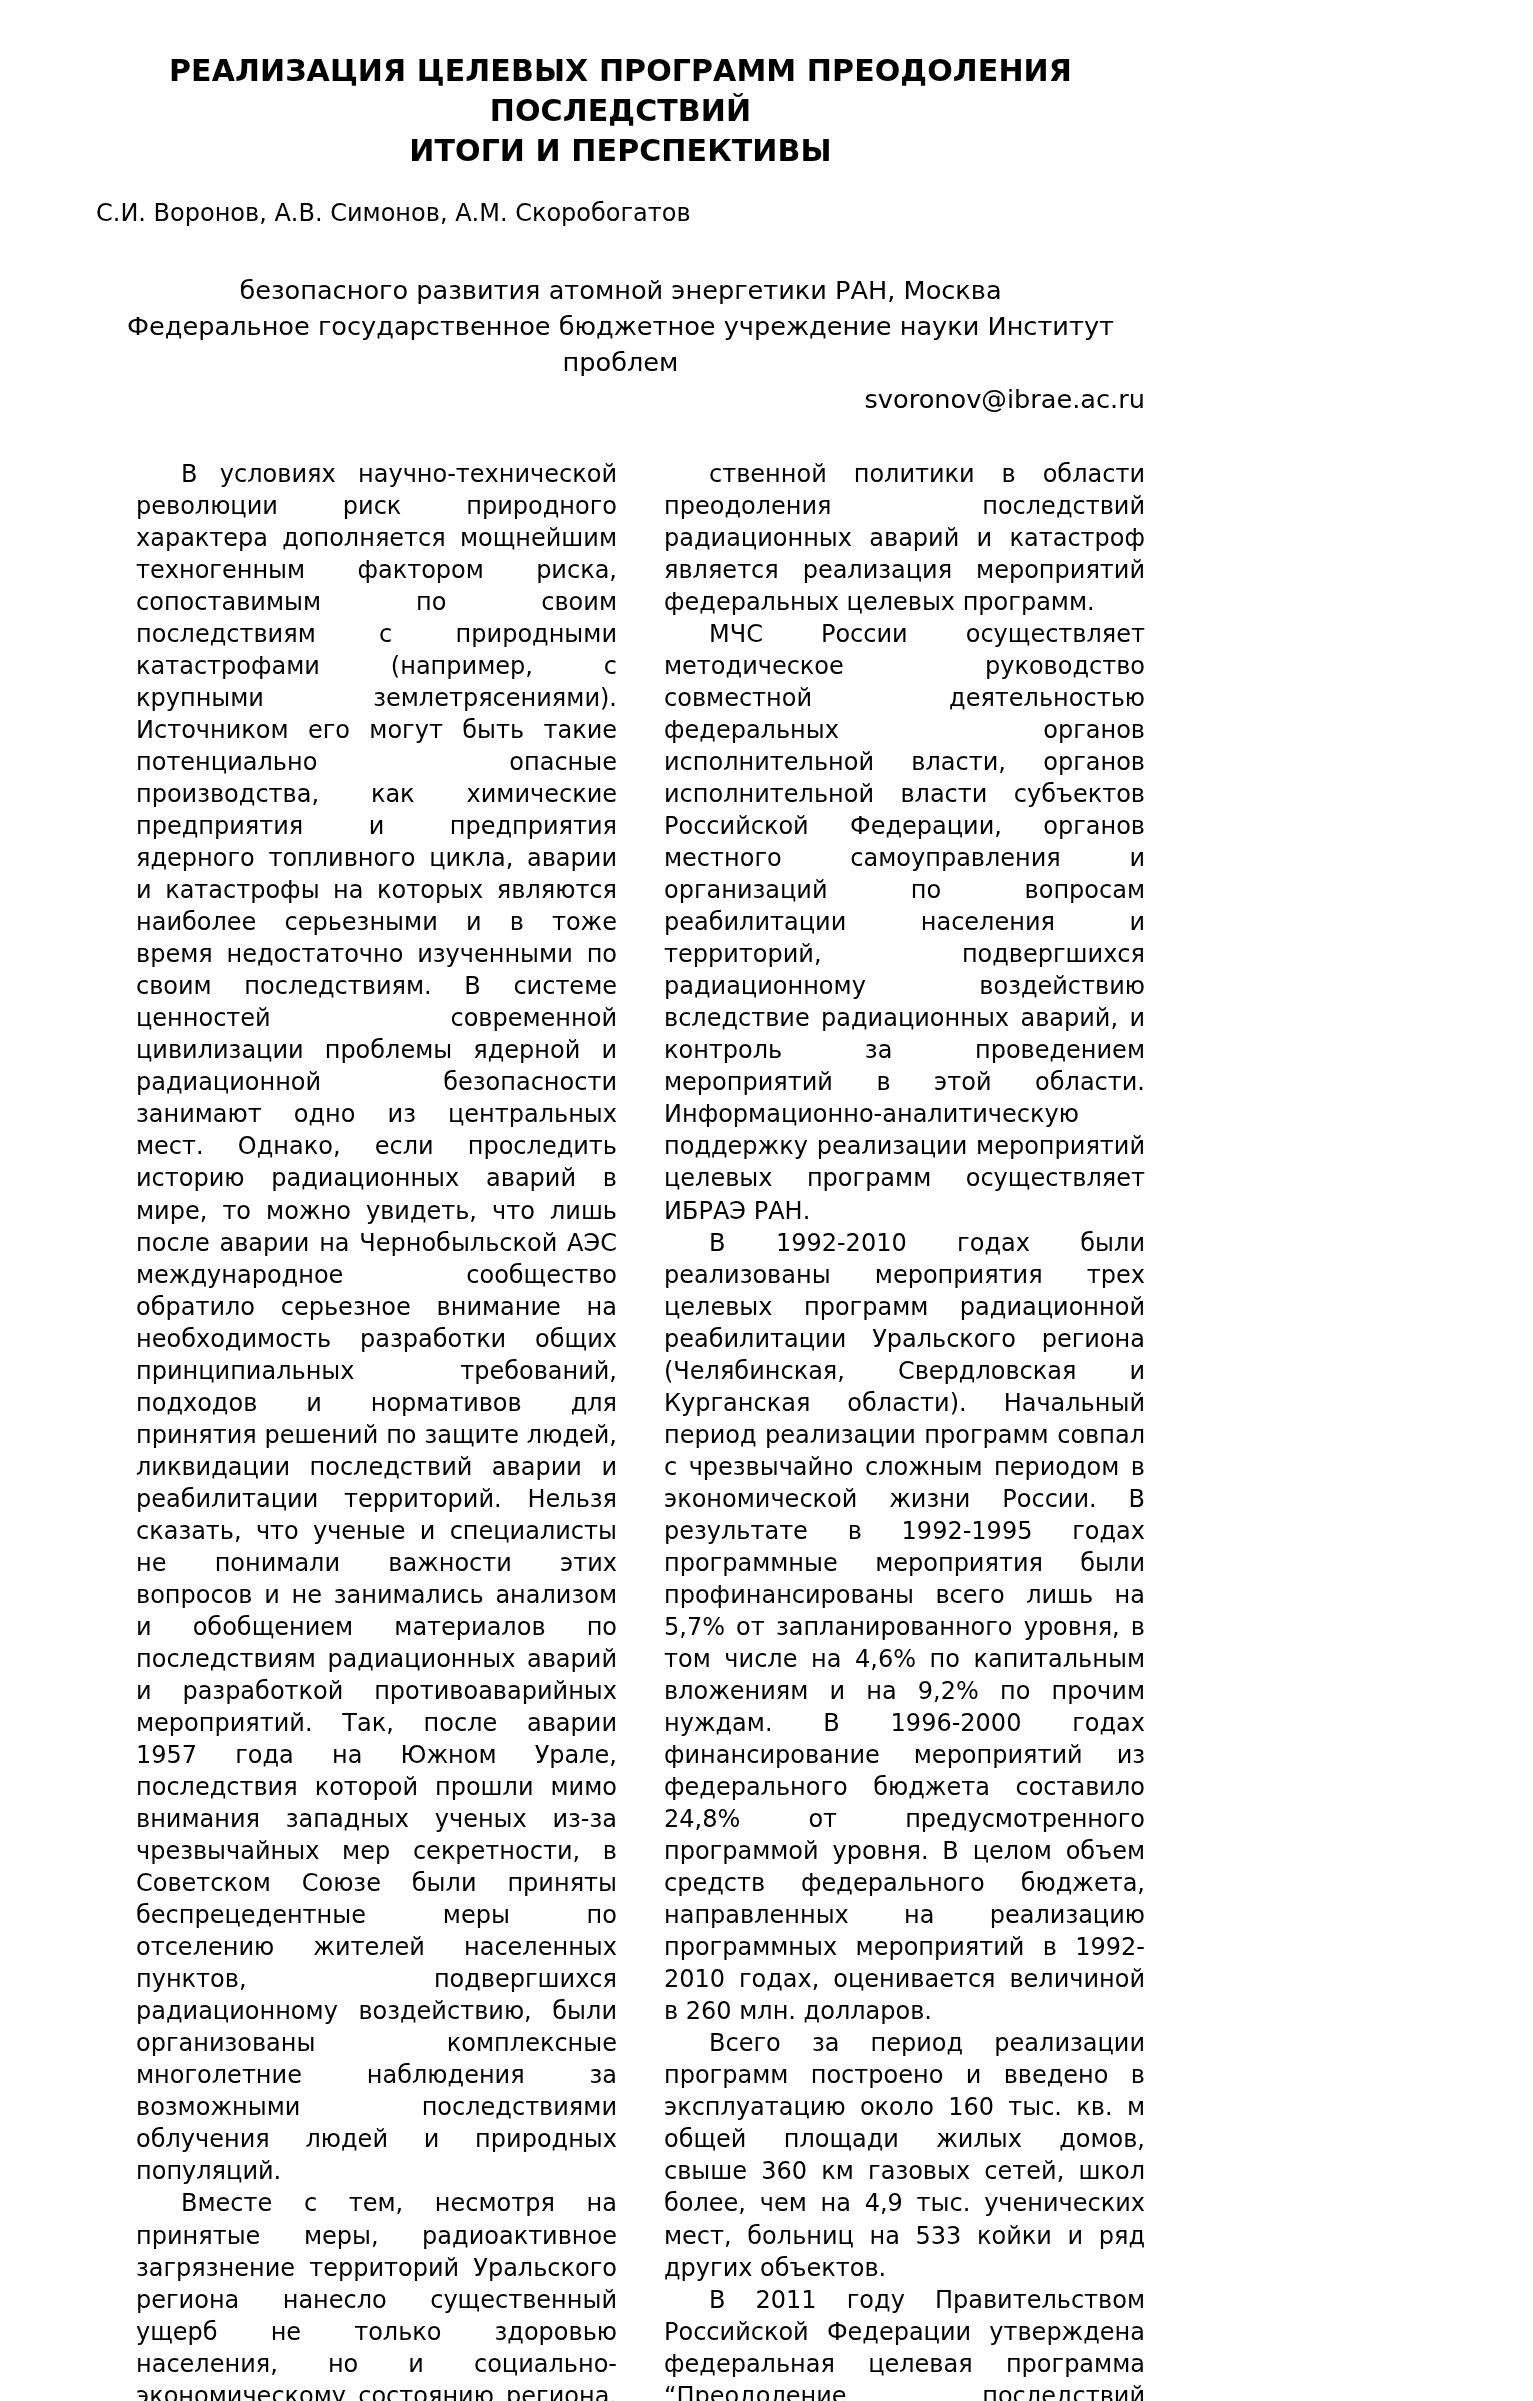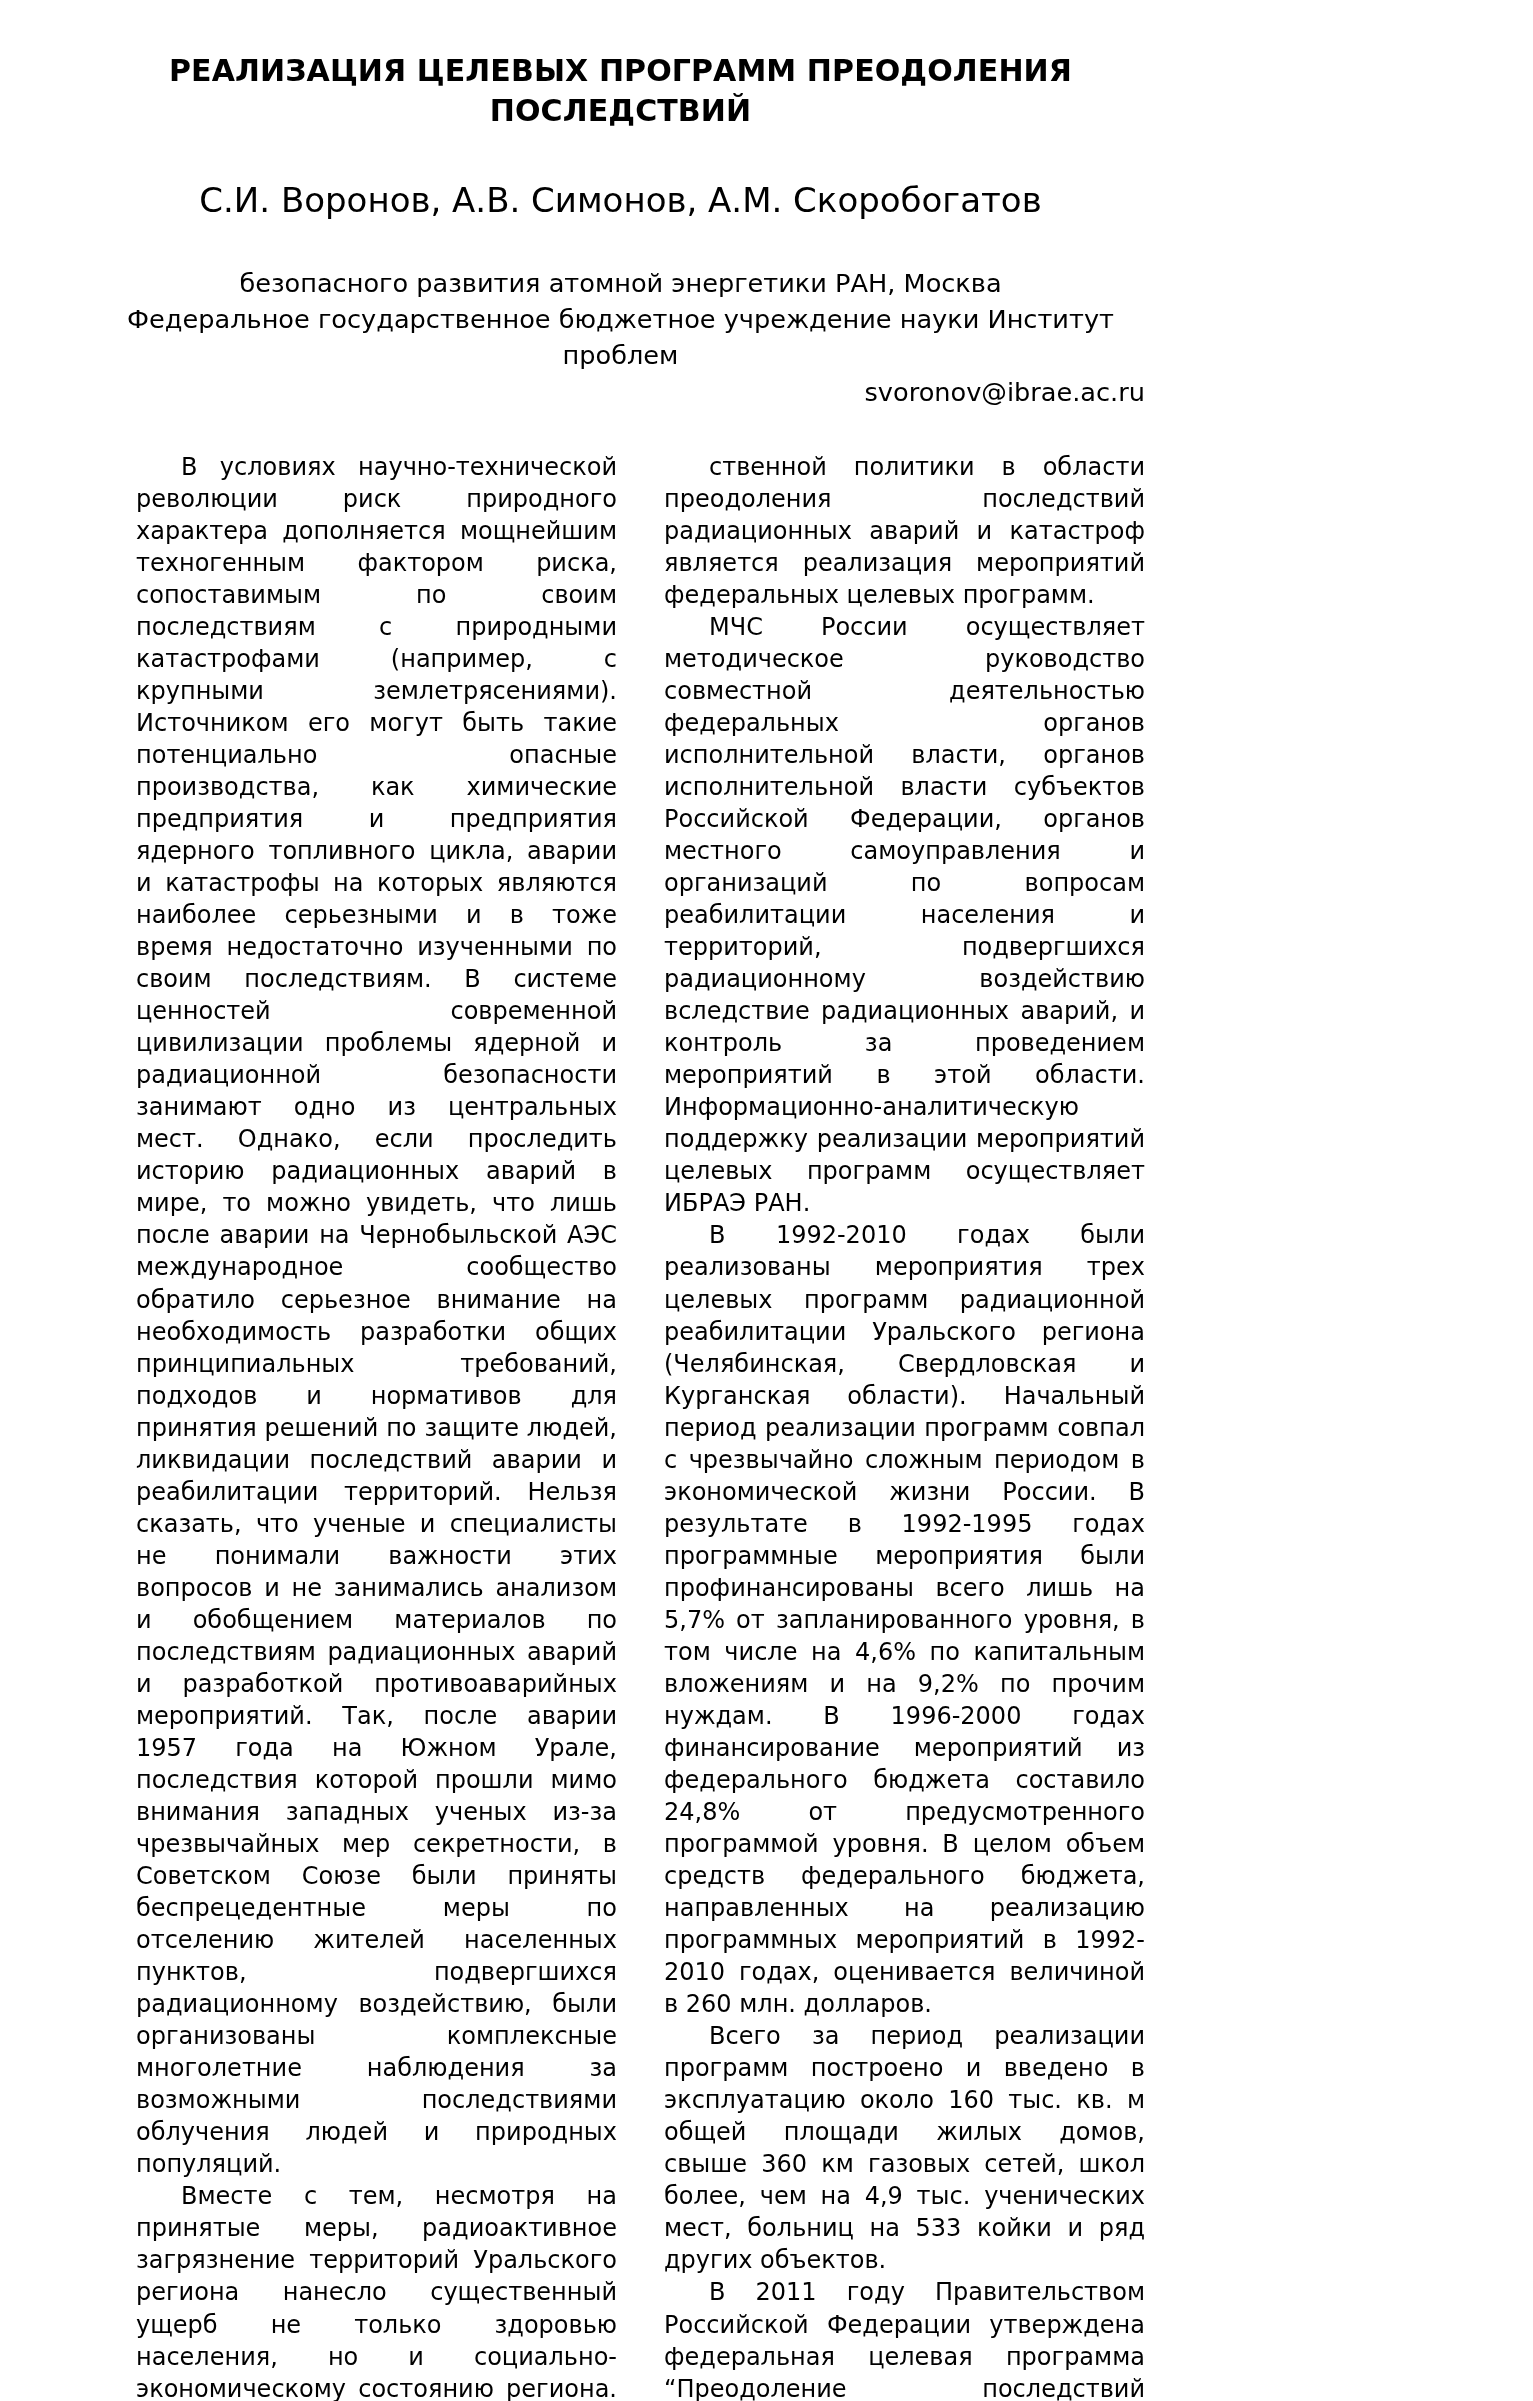--- a/index.html
+++ b/index.html
@@ -24,24 +24,23 @@
   .title {
     text-align: center;
     font-weight: bold;
     font-size: 30px;
     line-height: 1.32;
     letter-spacing: 0.1px;
     margin: 6.4px 25.6px 0 25.6px;
   }
   .title .tline { display: block; }
   .authors {
-    text-align: center;
-    font-size: 34px;
+    font-size: 24px;
     line-height: 1.25;
-    margin-top: 48px;
+    margin-top: 28px;
     font-weight: normal;
   }
   .affiliation {
     text-align: center;
     font-size: 25.6px;
     line-height: 1.4;
     margin-top: 45px;
   }
   .affiliation .aline { display: block; }
   .email {
@@ -80,20 +79,21 @@
     font-size: 22px;
   }
 </style>
 </head>
 <body>
 
 <div class="page">
 
   <div class="title">
     <span class="tline">РЕАЛИЗАЦИЯ ЦЕЛЕВЫХ ПРОГРАММ ПРЕОДОЛЕНИЯ ПОСЛЕДСТВИЙ</span>
+    <span class="tline">ИТОГИ И ПЕРСПЕКТИВЫ</span>
   </div>
 
   <div class="authors">С.И. Воронов, А.В. Симонов, А.М. Скоробогатов</div>
 
   <div class="affiliation">
     <span class="aline">безопасного развития атомной энергетики РАН, Москва</span>
     <span class="aline">Федеральное государственное бюджетное учреждение науки Институт проблем</span>
   </div>
 
   <div class="email">svoronov@ibrae.ac.ru</div>

